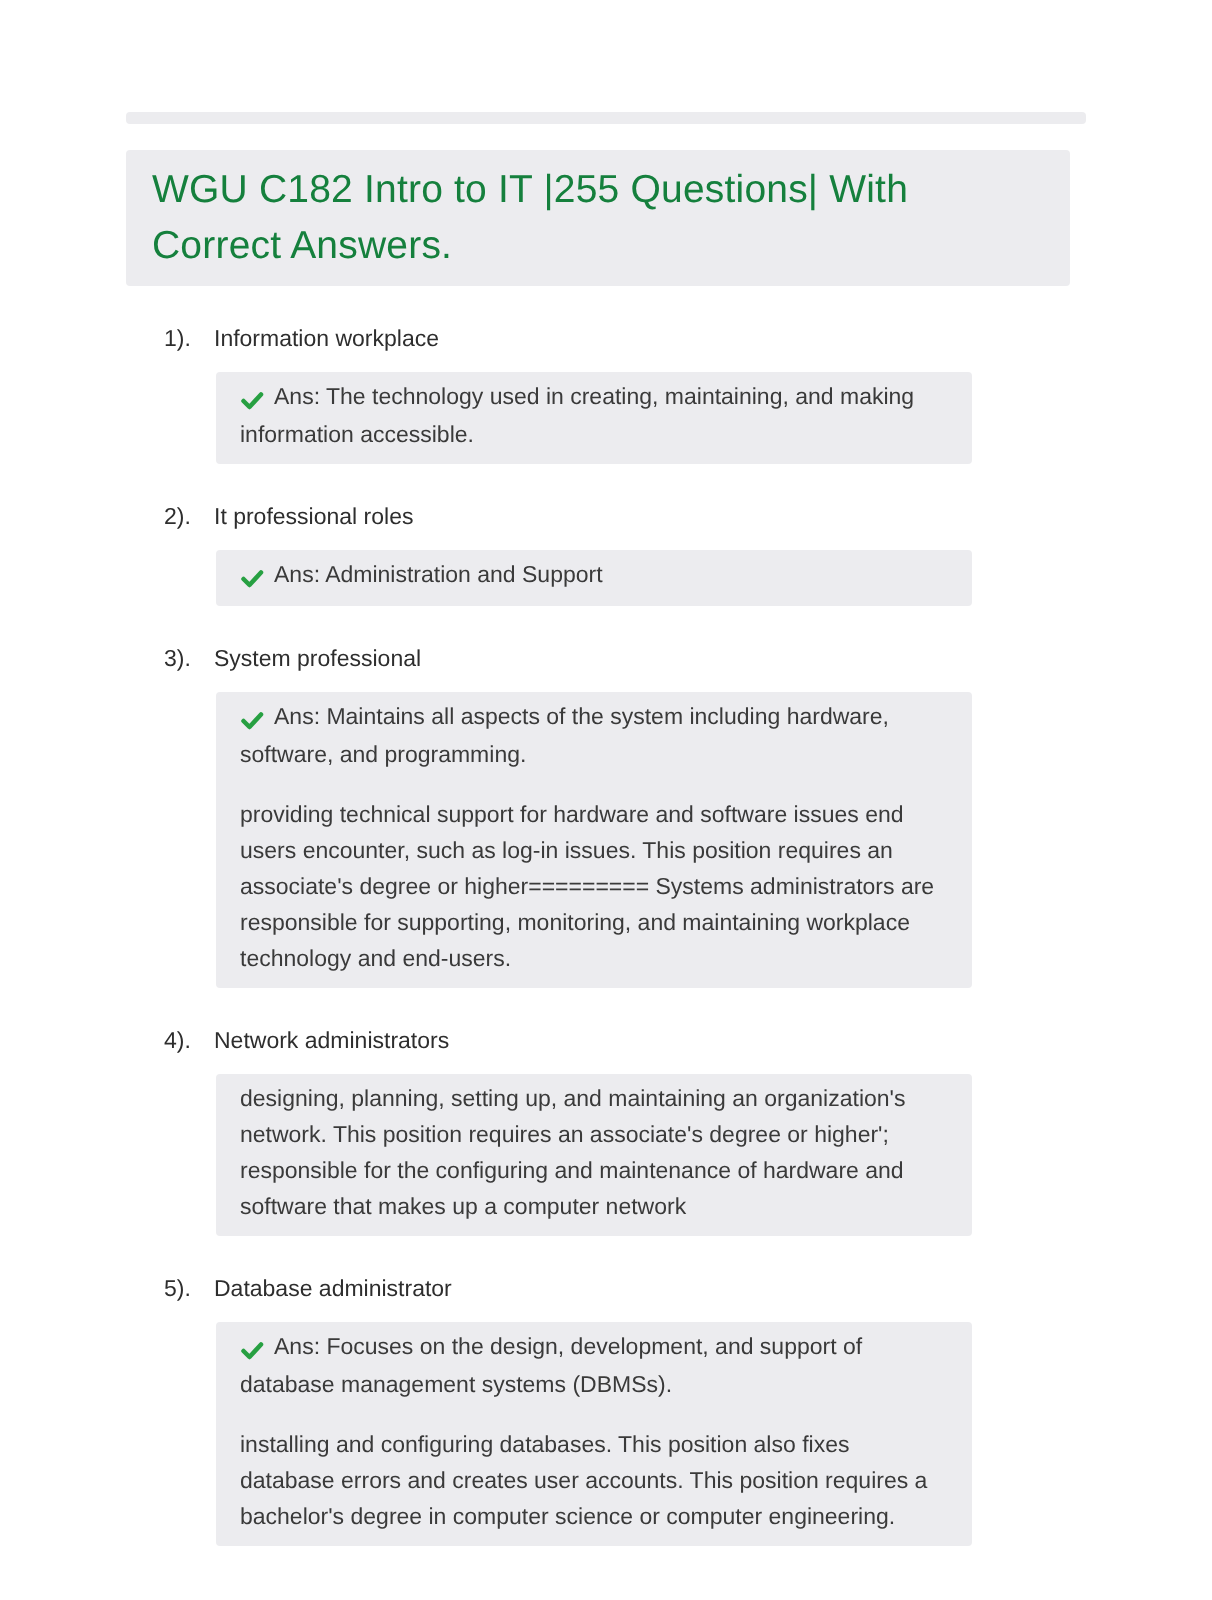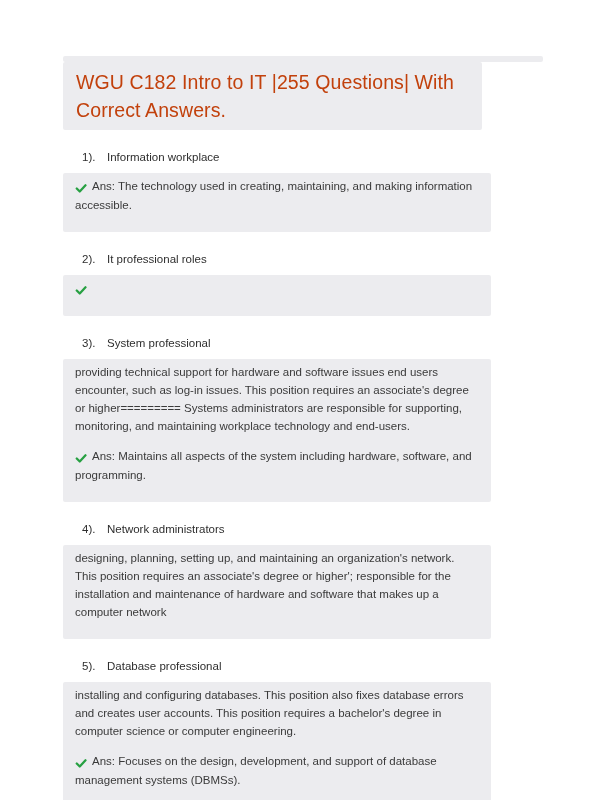--- a/index.html
+++ b/index.html
@@ -21,27 +21,28 @@
     padding: 0 63px;
   }
   .top-strip {
     margin-top: 56px;
     height: 6px;
     width: 480px;
     background: var(--box-bg, #ececef);
     border-radius: 2px;
   }
   .title-box {
-    width: 419px;
+    margin-top: 13px;
+    width: 472px;
     background: var(--box-bg, #ececef);
     border-radius: 2px;
     padding: 6px 13px;
     font-size: 19.5px;
     line-height: 28px;
-    color: #c2410c;
+    color: #15803d;
     letter-spacing: 0.1px;
   }
   .questions {
     margin-top: 20px;
   }
   .question {
     margin-bottom: 20px;
   }
   .q-header {
     display: flex;
@@ -50,24 +51,25 @@
     line-height: 15px;
     color: #2e2e2e;
   }
   .q-num {
     width: 25px;
     flex: 0 0 25px;
     color: #2e2e2e;
   }
   .answer-box {
     margin-top: 8px;
-    width: 428px;
+    margin-left: 45px;
+    width: 378px;
     background: var(--box-bg, #ececef);
     border-radius: 2px;
-    padding: 4px 12px 18px 12px;
+    padding: 4px 12px 5px 12px;
     font-size: 11.5px;
     line-height: 18px;
     color: #3a3a3a;
   }
   .answer-box p + p {
     margin-top: 12px;
   }
   .check {
     display: inline-block;
     color: var(--check-green, #27a042);
@@ -101,56 +103,56 @@
       </section>
 
       <section class="question">
         <div class="q-header">
           <span class="q-num">2).</span>
           <span class="q-text">It professional roles</span>
         </div>
         <div class="answer-box">
           <p><span class="check"><svg viewBox="0 0 24 24" width="12" height="12" aria-hidden="true">
                   <path d="M3.5 13l6 6L21 6.5" stroke="currentColor" stroke-width="4.5" fill="none" stroke-linecap="round" stroke-linejoin="round"></path>
-                </svg></span></p>
+                </svg></span><span>Ans: Administration and Support</span></p>
         </div>
       </section>
 
       <section class="question">
         <div class="q-header">
           <span class="q-num">3).</span>
           <span class="q-text">System professional</span>
         </div>
         <div class="answer-box">
-          <p>providing technical support for hardware and software issues end users encounter, such as log-in issues. This position requires an associate's degree or higher========= Systems administrators are responsible for supporting, monitoring, and maintaining workplace technology and end-users.</p>
           <p><span class="check"><svg viewBox="0 0 24 24" width="12" height="12" aria-hidden="true">
                   <path d="M3.5 13l6 6L21 6.5" stroke="currentColor" stroke-width="4.5" fill="none" stroke-linecap="round" stroke-linejoin="round"></path>
                 </svg></span><span>Ans: Maintains all aspects of the system including hardware, software, and programming.</span></p>
+          <p>providing technical support for hardware and software issues end users encounter, such as log-in issues. This position requires an associate's degree or higher========= Systems administrators are responsible for supporting, monitoring, and maintaining workplace technology and end-users.</p>
         </div>
       </section>
 
       <section class="question">
         <div class="q-header">
           <span class="q-num">4).</span>
           <span class="q-text">Network administrators</span>
         </div>
         <div class="answer-box">
-          <p>designing, planning, setting up, and maintaining an organization's network. This position requires an associate's degree or higher'; responsible for the installation and maintenance of hardware and software that makes up a computer network</p>
+          <p>designing, planning, setting up, and maintaining an organization's network. This position requires an associate's degree or higher'; responsible for the configuring and maintenance of hardware and software that makes up a computer network</p>
         </div>
       </section>
 
       <section class="question">
         <div class="q-header">
           <span class="q-num">5).</span>
-          <span class="q-text">Database professional</span>
+          <span class="q-text">Database administrator</span>
         </div>
         <div class="answer-box">
-          <p>installing and configuring databases. This position also fixes database errors and creates user accounts. This position requires a bachelor's degree in computer science or computer engineering.</p>
           <p><span class="check"><svg viewBox="0 0 24 24" width="12" height="12" aria-hidden="true">
                   <path d="M3.5 13l6 6L21 6.5" stroke="currentColor" stroke-width="4.5" fill="none" stroke-linecap="round" stroke-linejoin="round"></path>
                 </svg></span><span>Ans: Focuses on the design, development, and support of database management systems (DBMSs).</span></p>
+          <p>installing and configuring databases. This position also fixes database errors and creates user accounts. This position requires a bachelor's degree in computer science or computer engineering.</p>
         </div>
       </section>
 
     </div>
   </div>
 
 </div>
 
 </body></html>

